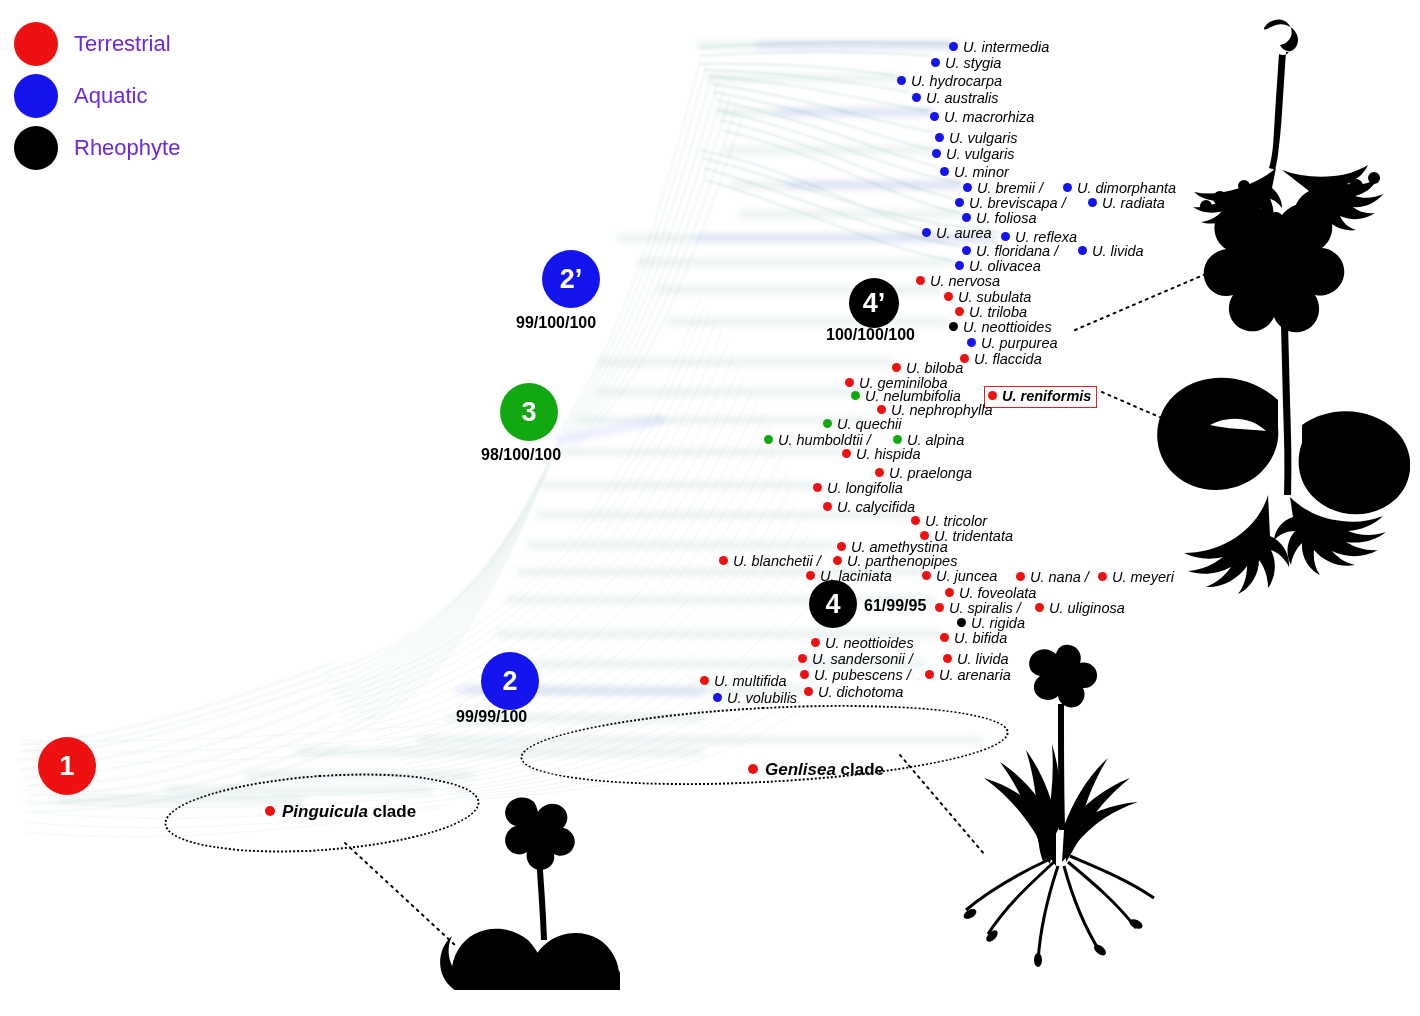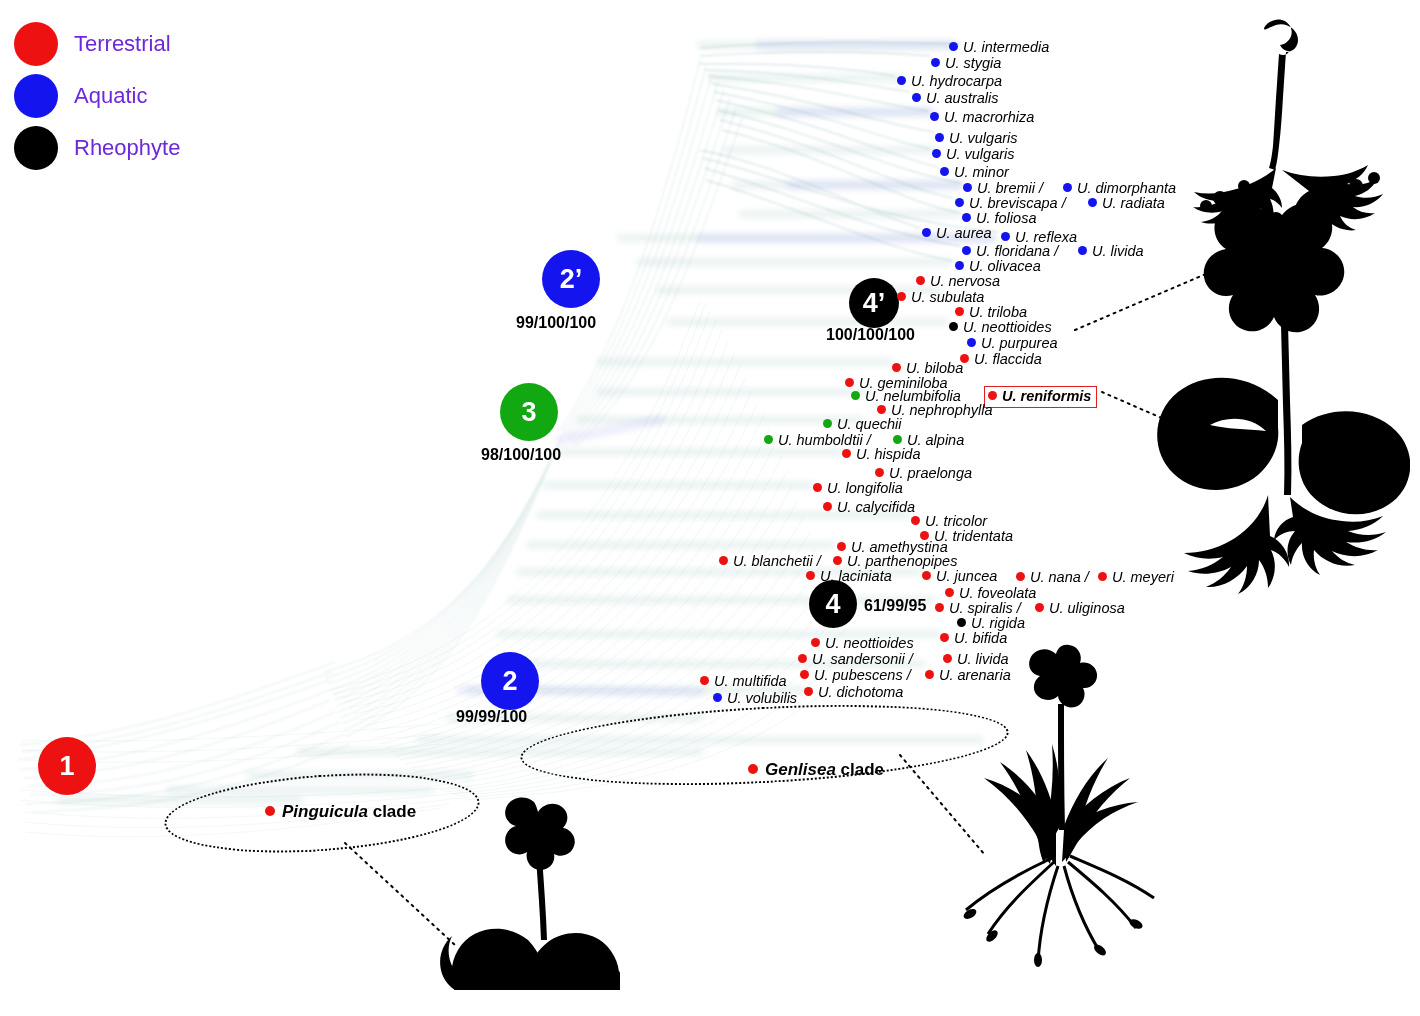--- a/index.html
+++ b/index.html
@@ -336,21 +336,21 @@
       <div class="taxon" style="left: 1063px; top: 181px;"><span class="tipdot" style="background: rgb(20, 20, 238);"></span><span>U. dimorphanta</span></div>
       <div class="taxon" style="left: 955px; top: 196px;"><span class="tipdot" style="background: rgb(20, 20, 238);"></span><span>U. breviscapa /</span></div>
       <div class="taxon" style="left: 1088px; top: 196px;"><span class="tipdot" style="background: rgb(20, 20, 238);"></span><span>U. radiata</span></div>
       <div class="taxon" style="left: 962px; top: 211px;"><span class="tipdot" style="background: rgb(20, 20, 238);"></span><span>U. foliosa</span></div>
       <div class="taxon" style="left: 922px; top: 226px;"><span class="tipdot" style="background: rgb(20, 20, 238);"></span><span>U. aurea</span></div>
       <div class="taxon" style="left: 1001px; top: 230px;"><span class="tipdot" style="background: rgb(20, 20, 238);"></span><span>U. reflexa</span></div>
       <div class="taxon" style="left: 962px; top: 244px;"><span class="tipdot" style="background: rgb(20, 20, 238);"></span><span>U. floridana /</span></div>
       <div class="taxon" style="left: 1078px; top: 244px;"><span class="tipdot" style="background: rgb(20, 20, 238);"></span><span>U. livida</span></div>
       <div class="taxon" style="left: 955px; top: 259px;"><span class="tipdot" style="background: rgb(20, 20, 238);"></span><span>U. olivacea</span></div>
       <div class="taxon" style="left: 916px; top: 274px;"><span class="tipdot" style="background: rgb(238, 17, 17);"></span><span>U. nervosa</span></div>
-      <div class="taxon" style="left: 897px; top: 290px; text-align: center;"><span class="tipdot" style="background: rgb(238, 17, 17);"></span><span>U. subulata</span></div>
+      <div class="taxon" style="left: 944px; top: 290px; text-align: center;"><span class="tipdot" style="background: rgb(238, 17, 17);"></span><span>U. subulata</span></div>
       <div class="taxon" style="left: 955px; top: 305px;"><span class="tipdot" style="background: rgb(238, 17, 17);"></span><span>U. triloba</span></div>
       <div class="taxon" style="left: 949px; top: 320px;"><span class="tipdot" style="background: rgb(0, 0, 0);"></span><span>U. neottioides</span></div>
       <div class="taxon" style="left: 967px; top: 336px;"><span class="tipdot" style="background: rgb(20, 20, 238);"></span><span>U. purpurea</span></div>
       <div class="taxon" style="left: 960px; top: 352px;"><span class="tipdot" style="background: rgb(238, 17, 17);"></span><span>U. flaccida</span></div>
       <div class="taxon" style="left: 892px; top: 361px;"><span class="tipdot" style="background: rgb(238, 17, 17);"></span><span>U. biloba</span></div>
       <div class="taxon" style="left: 845px; top: 376px;"><span class="tipdot" style="background: rgb(238, 17, 17);"></span><span>U. geminiloba</span></div>
       <div class="taxon" style="left: 851px; top: 389px;"><span class="tipdot" style="background: rgb(17, 168, 17);"></span><span>U. nelumbifolia</span></div>
       <div class="taxon boxed" style="left: 984px; top: 386px;"><span class="tipdot" style="background: rgb(238, 17, 17);"></span><span>U. reniformis</span></div>
       <div class="taxon" style="left: 877px; top: 403px;"><span class="tipdot" style="background: rgb(238, 17, 17);"></span><span>U. nephrophylla</span></div>
       <div class="taxon" style="left: 823px; top: 417px;"><span class="tipdot" style="background: rgb(17, 168, 17);"></span><span>U. quechii</span></div>

